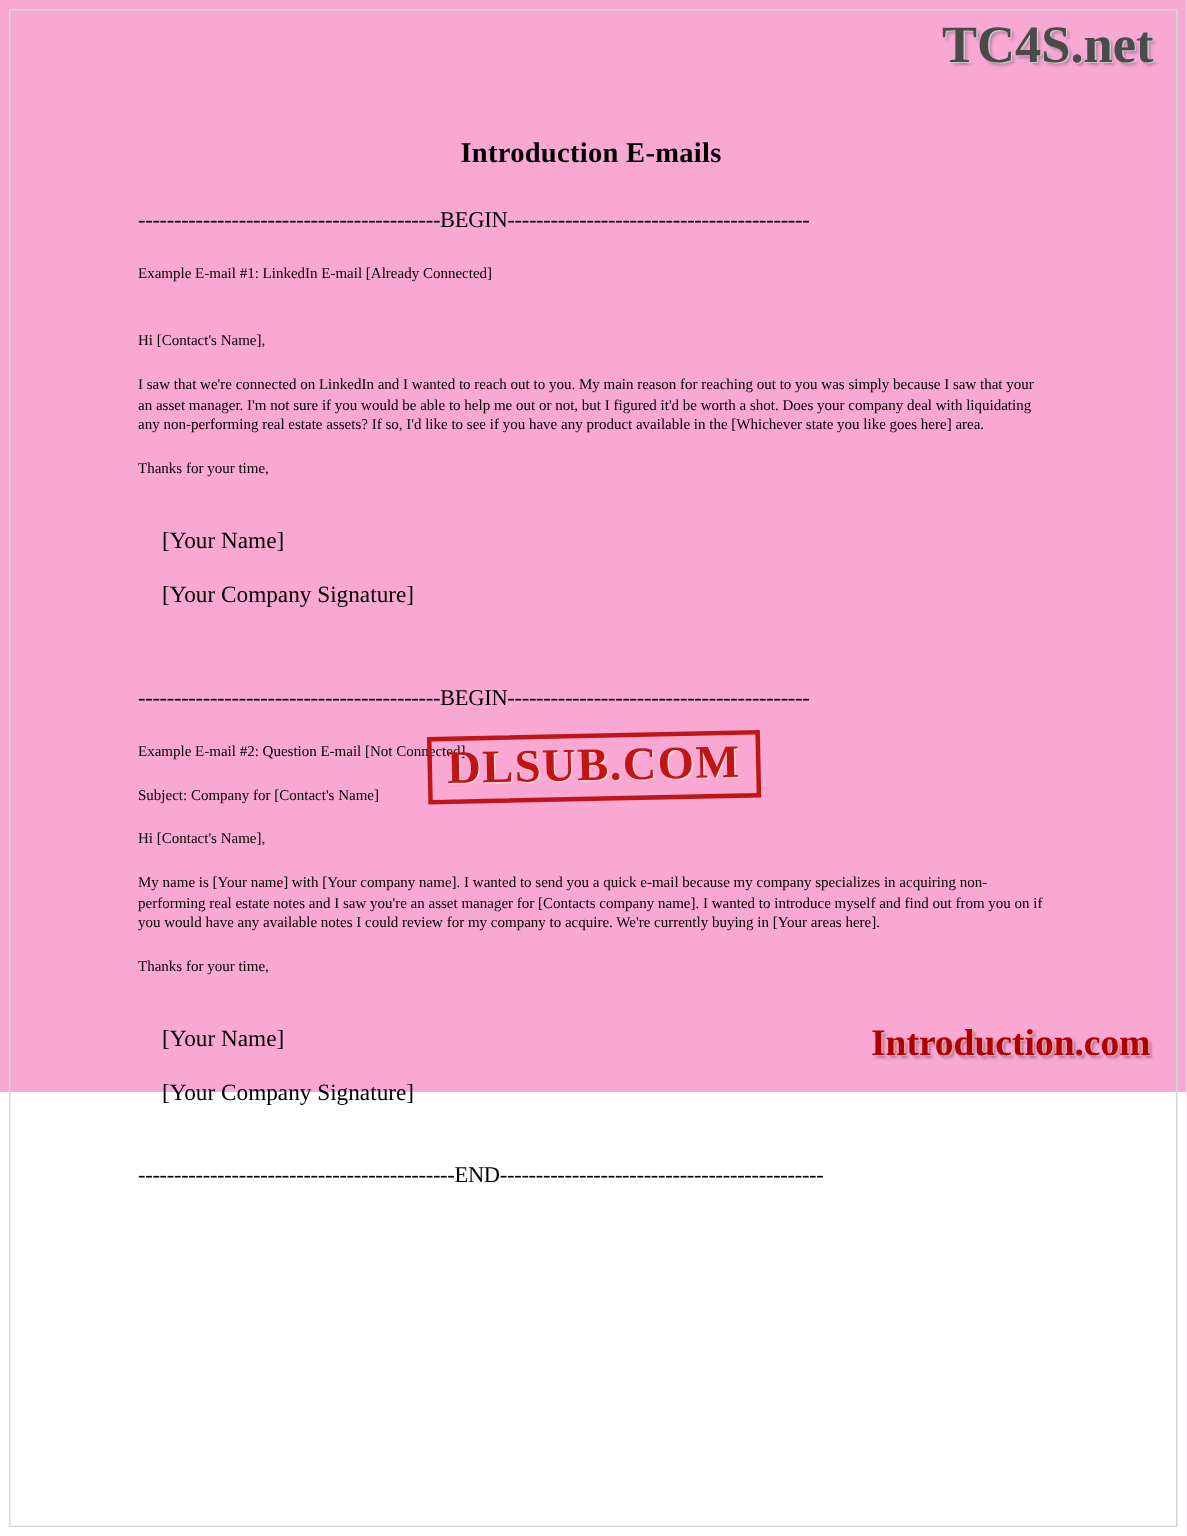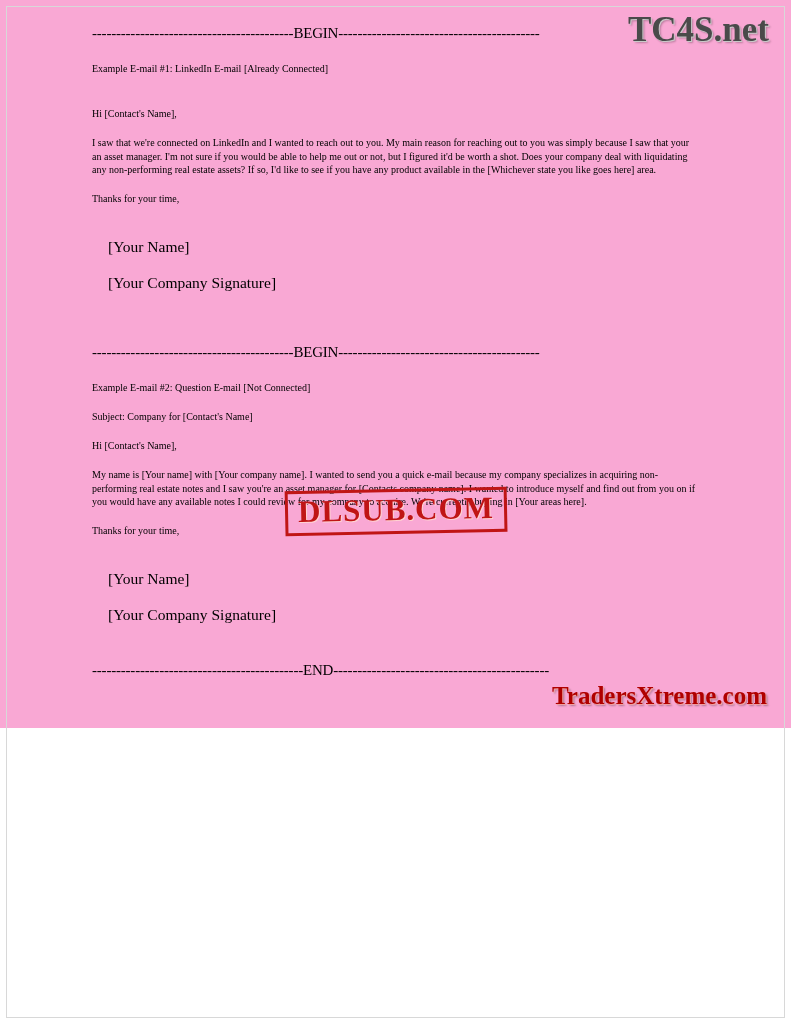--- a/index.html
+++ b/index.html
@@ -118,20 +118,21 @@
 </head>
 <body>
 
 <div class="page">
   <div class="page-border"></div>
 
   <div class="brand-top">TC4S.net</div>
 
   <div class="content">
 
+    <div class="doc-title">Introduction E-mails</div>
 
     <div class="sp-24"></div>
     <div class="divider">------------------------------------------BEGIN------------------------------------------</div>
 
     <div class="sp-20"></div>
     <p class="block">Example E-mail #1:  LinkedIn E-mail [Already Connected]</p>
 
     <div class="sp-16"></div>
 
     <div class="sp-16"></div>
@@ -171,14 +172,14 @@
     <p class="sig-line">[Your Company Signature]</p>
 
     <div class="sp-20"></div>
     <div class="divider">--------------------------------------------END---------------------------------------------</div>
     <div class="sp-4"></div>
 
   </div>
 
   <div class="stamp">DLSUB.COM</div>
 
-  <div class="brand-bottom">TradersXtreme.com</div>
+  <div class="brand-bottom">Introduction.com</div>
 </div>
 
 </body></html>

